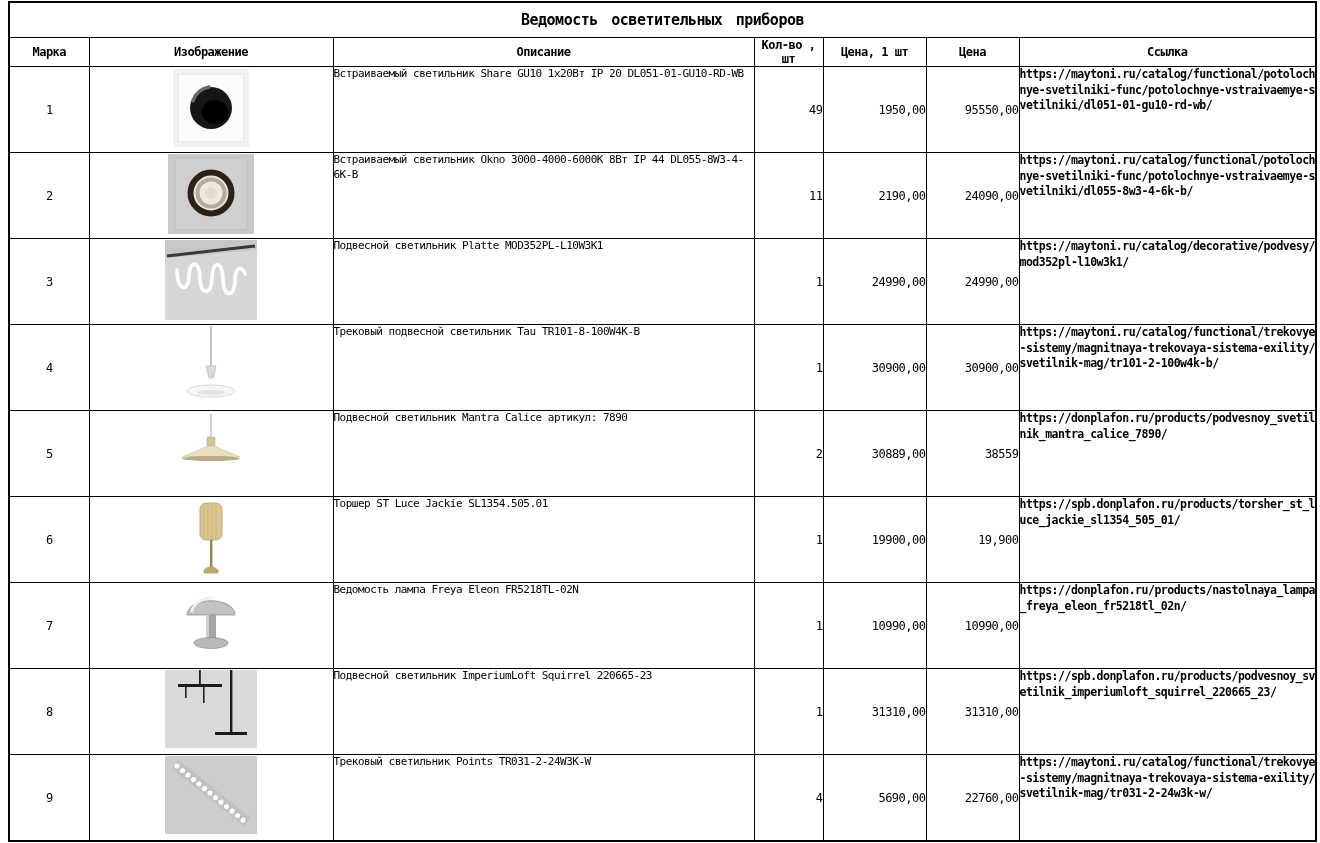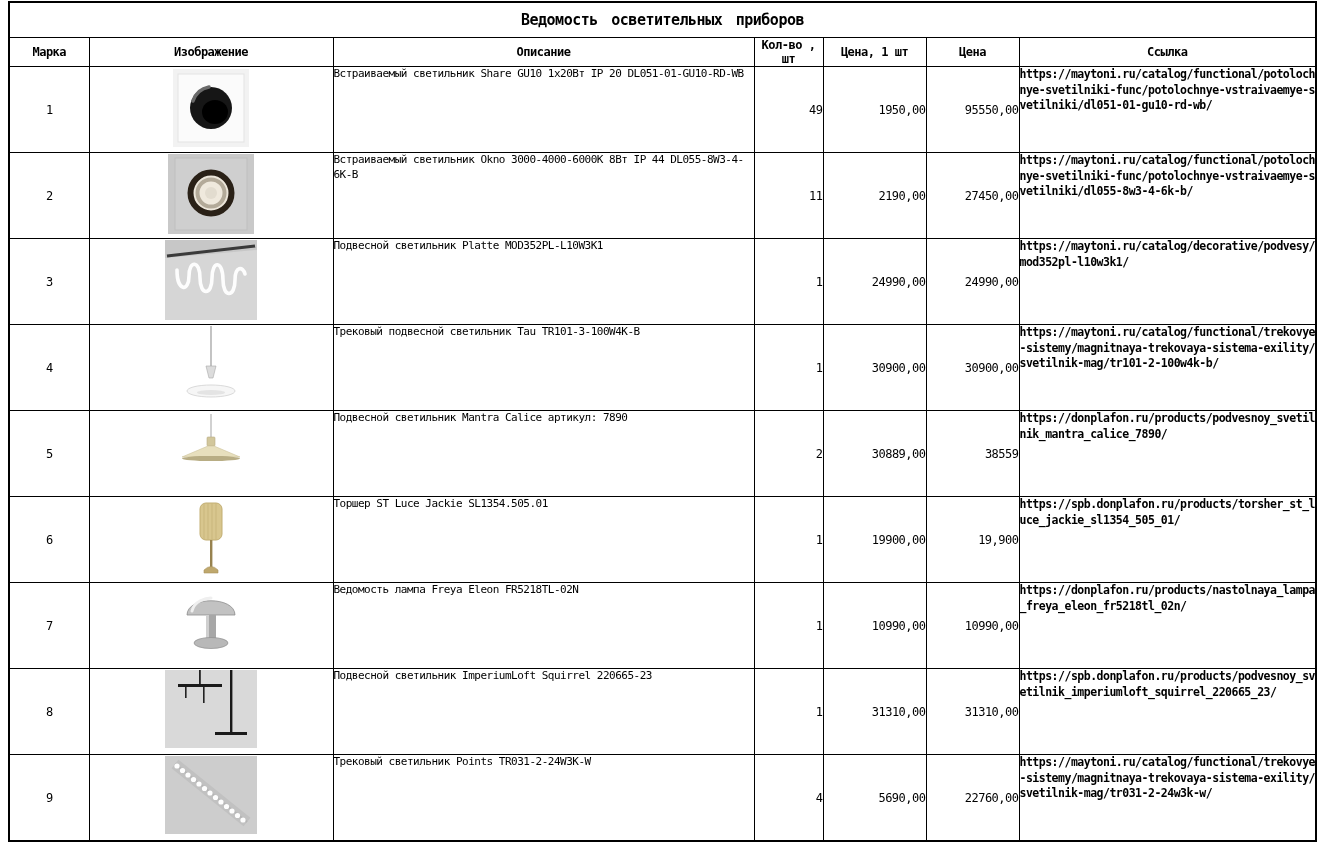--- a/index.html
+++ b/index.html
@@ -93,21 +93,21 @@
      <rect x="12" y="4" width="72" height="72" fill="#cfcfcf" stroke="#bfbfbf"></rect>
      <circle cx="48" cy="39" r="23" fill="#ece6da"></circle>
      <circle cx="48" cy="39" r="20.5" fill="none" stroke="#2a2117" stroke-width="6"></circle>
      <circle cx="48" cy="39" r="13.5" fill="#efe9dd" stroke="#b3aa99" stroke-width="4"></circle>
      <circle cx="48" cy="39" r="6" fill="#e2dccf"></circle>
             </svg></span>
     </td>
     <td class="c-desc">Встраиваемый светильник Okno 3000-4000-6000K 8Вт IP 44 DL055-8W3-4-6K-B</td>
     <td class="c-num">11</td>
     <td class="c-num">2190,00</td>
-    <td class="c-num">27450,00</td>
+    <td class="c-num">24090,00</td>
     <td class="c-link">
       <span>https://maytoni.ru/catalog/functional/potolochnye-svetilniki-func/potolochnye-vstraivaemye-svetilniki/dl055-8w3-4-6k-b/</span>
     </td>
   </tr>
       <tr class="data-row">
     <td class="c-mark">3</td>
     <td class="c-img">
       <span class="img-box"><svg viewBox="0 0 96 80">
      <rect x="2" y="0" width="92" height="80" fill="#d6d6d6"></rect>
      <polygon points="2,0 94,0 94,10 2,18" fill="#c7c7c7"></polygon>
@@ -127,21 +127,21 @@
     <td class="c-mark">4</td>
     <td class="c-img">
       <span class="img-box"><svg viewBox="0 0 96 80">
      <rect width="96" height="80" fill="#ffffff"></rect>
      <line x1="48" y1="0" x2="48" y2="40" stroke="#b5b5b5" stroke-width="1.6"></line>
      <polygon points="43,40 53,40 50,52 46,52" fill="#dcdcdc" stroke="#a8a8a8" stroke-width="0.6"></polygon>
      <ellipse cx="48" cy="65" rx="24" ry="6" fill="#f6f6f6" stroke="#dadada"></ellipse>
      <ellipse cx="48" cy="66.5" rx="14" ry="2.6" fill="#e4e4e4"></ellipse>
             </svg></span>
     </td>
-    <td class="c-desc">Трековый подвесной светильник Tau TR101-3-100W4K-B</td>
+    <td class="c-desc">Трековый подвесной светильник Tau TR101-8-100W4K-B</td>
     <td class="c-num">1</td>
     <td class="c-num">30900,00</td>
     <td class="c-num">30900,00</td>
     <td class="c-link">
       <span>https://maytoni.ru/catalog/functional/trekovye-sistemy/magnitnaya-trekovaya-sistema-exility/svetilnik-mag/tr101-2-100w4k-b/</span>
     </td>
   </tr>
       <tr class="data-row">
     <td class="c-mark">5</td>
     <td class="c-img">

